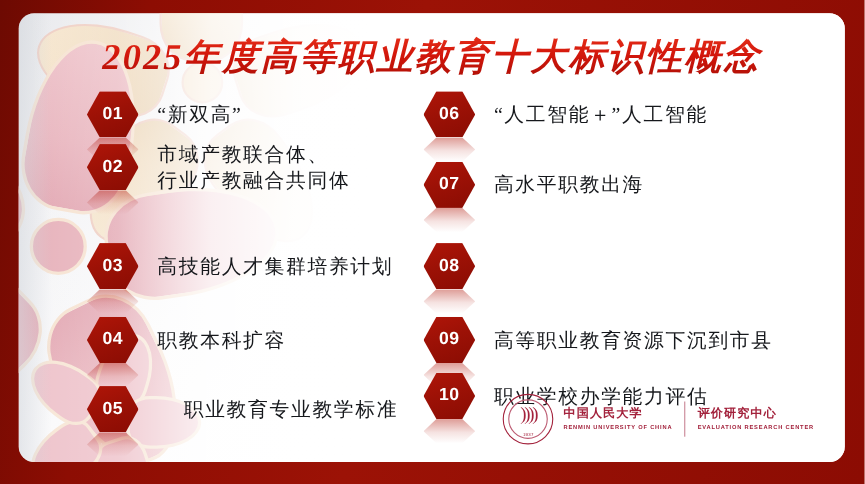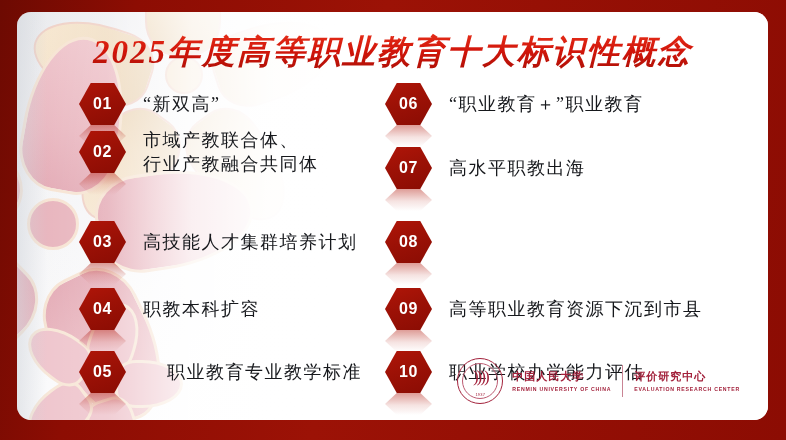--- a/index.html
+++ b/index.html
@@ -327,21 +327,21 @@
 
         </div>
 
         <div class="col col-right">
 
           <div class="item" style="top:8px;">
             <div class="badge-wrap">
               <div class="badge">06</div>
               <div class="badge-reflect"></div>
             </div>
-            <div class="item-label">“职业教育＋”职业教育</div>
+            <div class="item-label">“人工智能＋”人工智能</div>
           </div>
 
           <div class="item" style="top:72px;">
             <div class="badge-wrap">
               <div class="badge">07</div>
               <div class="badge-reflect"></div>
             </div>
             <div class="item-label">高水平职教出海</div>
           </div>
 
@@ -353,21 +353,21 @@
           </div>
 
           <div class="item" style="top:213px;">
             <div class="badge-wrap">
               <div class="badge">09</div>
               <div class="badge-reflect"></div>
             </div>
             <div class="item-label">高等职业教育资源下沉到市县</div>
           </div>
 
-          <div class="item" style="top:276px;">
+          <div class="item" style="top:264px;">
             <div class="badge-wrap">
               <div class="badge">10</div>
               <div class="badge-reflect"></div>
             </div>
             <div class="item-label">职业学校办学能力评估</div>
           </div>
 
         </div>
       </div>
 

